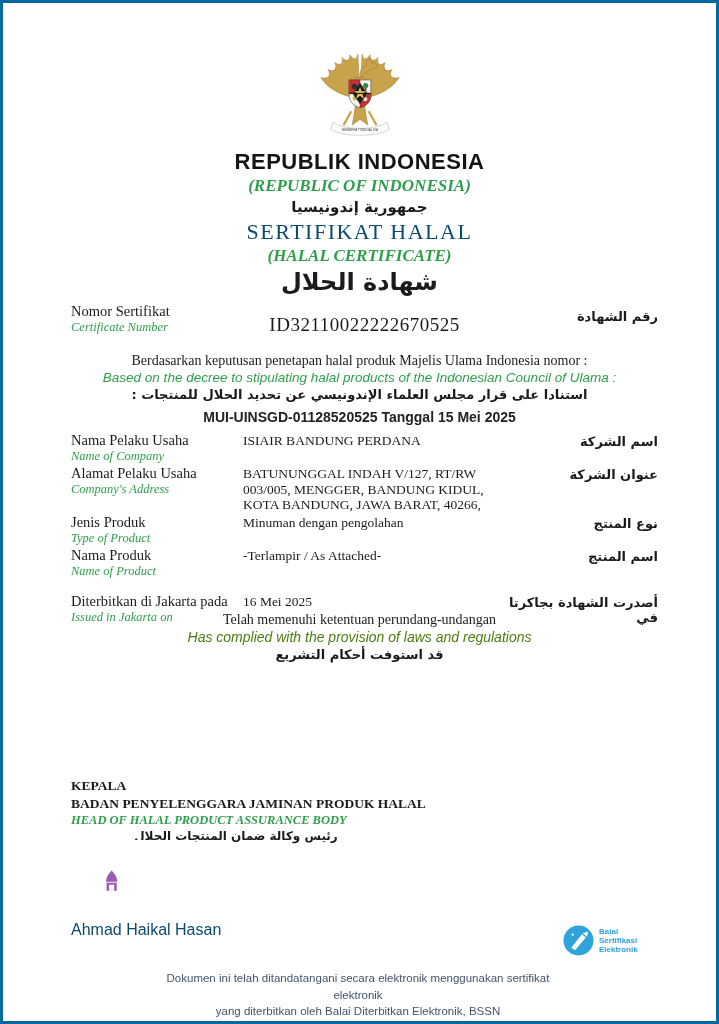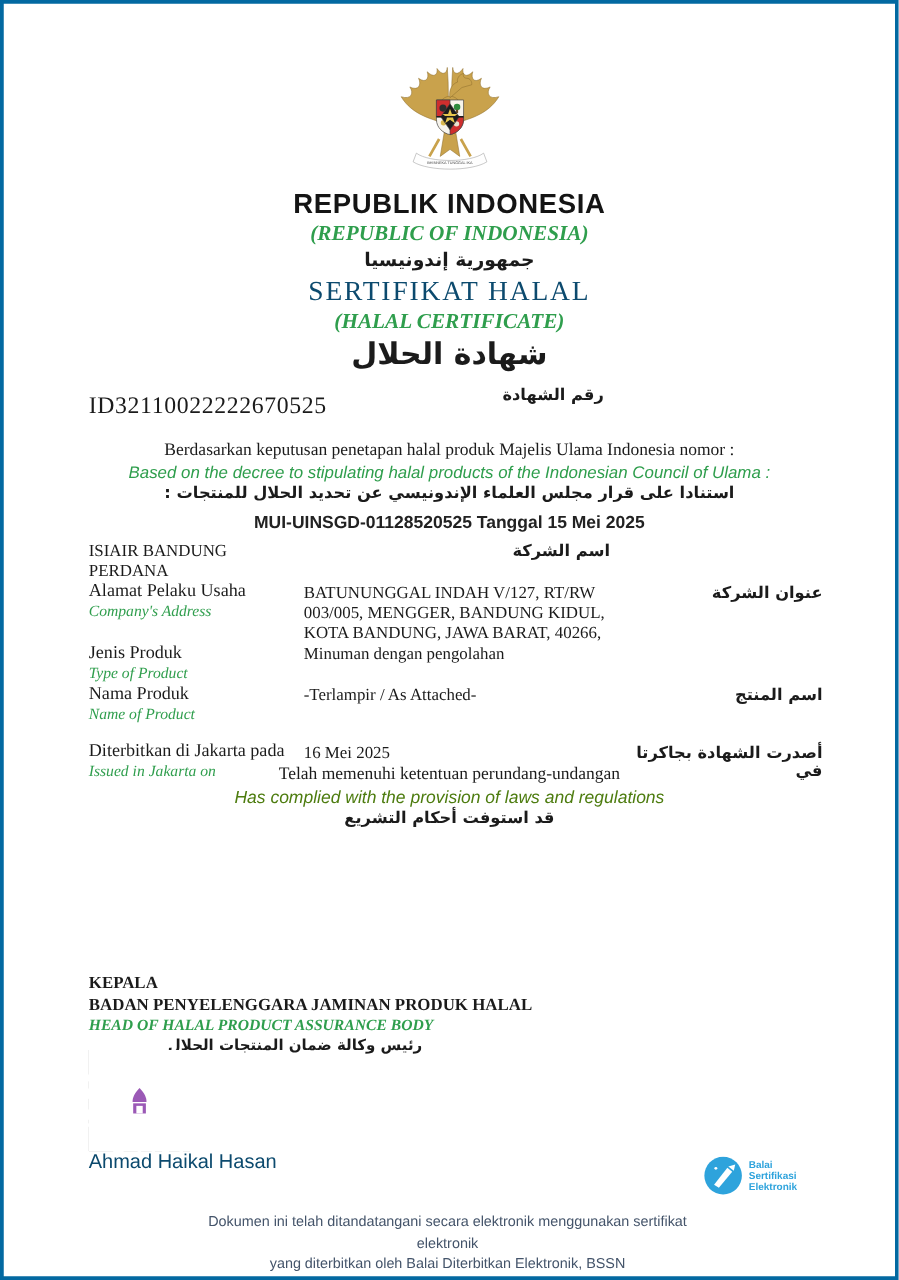--- a/index.html
+++ b/index.html
@@ -105,53 +105,62 @@
     </div>
     <div class="title-id">REPUBLIK INDONESIA</div>
     <div class="title-en">(REPUBLIC OF INDONESIA)</div>
     <div class="title-ar arabic">جمهورية إندونيسيا</div>
     <div class="cert-id">SERTIFIKAT HALAL</div>
     <div class="cert-en">(HALAL CERTIFICATE)</div>
     <div class="cert-ar arabic">شهادة الحلال</div>
   </div>
 
   <div class="certnum">
+    <div>
+      <div class="lbl-id">Nomor Sertifikat</div>
+      <div class="lbl-en">Certificate Number</div>
+    </div>
     <div class="value">ID32110022222670525</div>
     <div class="lbl-ar">رقم الشهادة</div>
   </div>
 
   <div class="decree">
     <div class="d-id">Berdasarkan keputusan penetapan halal produk Majelis Ulama Indonesia nomor :</div>
     <div class="d-en">Based on the decree to stipulating halal products of the Indonesian Council of Ulama :</div>
     <div class="d-ar arabic">استنادا على قرار مجلس العلماء الإندونيسي عن تحديد الحلال للمنتجات :</div>
   </div>
   <div class="mui-line">MUI-UINSGD-01128520525  Tanggal  15 Mei 2025</div>
 
   <div class="fields">
 
     <div class="frow">
+      <div>
+        <div class="lbl-id">Nama Pelaku Usaha</div>
+        <div class="lbl-en">Name of Company</div>
+      </div>
       <div class="fval">ISIAIR BANDUNG PERDANA</div>
       <div class="lbl-ar" style="padding-top:2px">اسم الشركة</div>
     </div>
 
     <div class="frow">
       <div>
         <div class="lbl-id">Alamat Pelaku Usaha</div>
         <div class="lbl-en">Company's Address</div>
       </div>
       <div class="fval">BATUNUNGGAL INDAH V/127, RT/RW 003/005, MENGGER, BANDUNG KIDUL, KOTA BANDUNG, JAWA BARAT, 40266,</div>
       <div class="lbl-ar" style="padding-top:2px">عنوان الشركة</div>
     </div>
 
     <div class="frow">
       <div>
         <div class="lbl-id">Jenis Produk</div>
         <div class="lbl-en">Type of Product</div>
       </div>
       <div class="fval">Minuman dengan pengolahan</div>
+      <div class="lbl-ar" style="padding-top:2px">نوع المنتج</div>
     </div>
 
     <div class="frow">
       <div>
         <div class="lbl-id">Nama Produk</div>
         <div class="lbl-en">Name of Product</div>
       </div>
       <div class="fval">-Terlampir / As Attached-</div>
       <div class="lbl-ar" style="padding-top:2px">اسم المنتج</div>
     </div>

